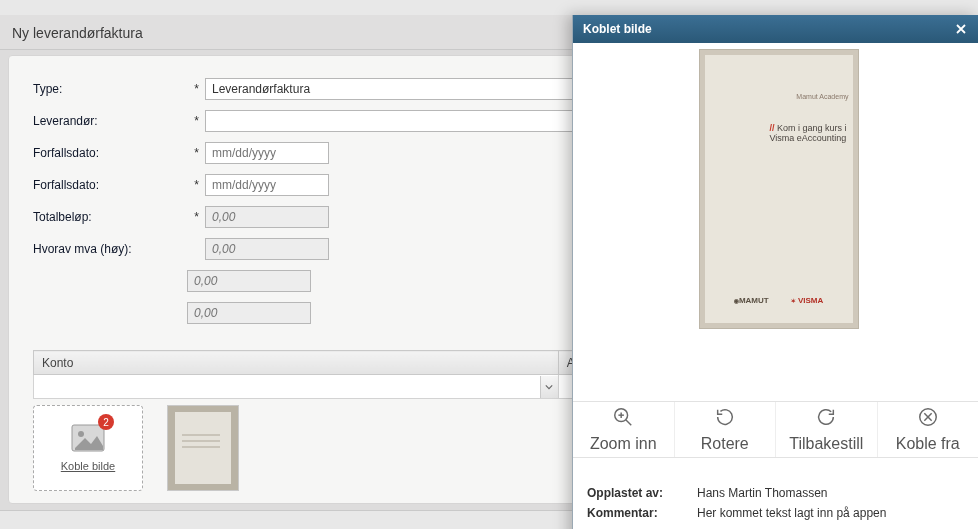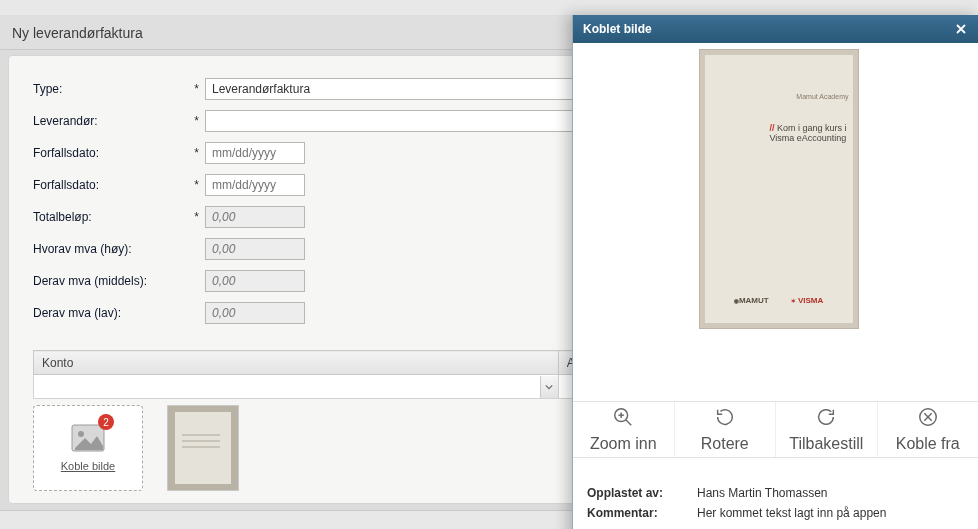--- a/index.html
+++ b/index.html
@@ -7,21 +7,21 @@
   .page { position: relative; width: 978px; height: 529px; background: #dddcdc; }
   .page-title { font-size: 14px; font-weight: normal; color: #3c3c3c; padding: 10px 12px 8px; background: #e0dfdf; border-bottom: 1px solid #c9c9c9; margin-top: 15px; }
   .main-panel { position: absolute; left: 8px; top: 40px; right: 8px; bottom: 40px; background: #f6f6f5; border: 1px solid #d6d5d5; border-radius: 4px; padding: 22px 24px 16px; }
   .form-grid { display: grid; grid-template-columns: 150px 14px 260px 100px 140px 1fr; row-gap: 10px; column-gap: 4px; align-items: center; font-size: 12px; color: #333; }
   .lbl { color: #0f172a; }
   .req { color: #333; text-align: right; padding-right: 2px; }
   input.text-input, select.select-input {
     height: 22px; border: 1px solid #b7b7b7; background: #fff; font-size: 12px; padding: 2px 6px; color: #333; width: 100%;
   }
   input.text-input.readonly { background: #ededed; color: #777; font-style: italic; }
-  input.text-input.small { width: 100px; }
+  input.text-input.small { width: 124px; }
   .numcell { width: 124px; }
   .form-row2 { font-size: 12px; color: #333; }
   .table-wrap { margin-top: 26px; }
   table.grid { width: 100%; border-collapse: collapse; font-size: 12px; }
   table.grid th { text-align: left; font-weight: normal; color: #444; background: linear-gradient(#f3f3f3,#e3e3e3); border: 1px solid #c9c9c9; padding: 4px 8px; height: 24px; }
   table.grid td { border: 1px solid #d3d3d3; padding: 0; background: #fff; height: 24px; }
   .cell-select { display: flex; align-items: center; }
   .cell-select .sel { flex: 1; height: 22px; border: none; background: transparent; font-size: 12px; padding: 0 6px; }
   .dd-btn { width: 18px; height: 22px; border-left: 1px solid #c9c9c9; background: linear-gradient(#f6f6f6,#e3e3e3); display: flex; align-items: center; justify-content: center; cursor: pointer; }
   .dd-btn svg { width: 8px; height: 8px; }
@@ -102,21 +102,20 @@
         <div></div>
         <div></div>
 
       <div class="lbl">Hvorav mva (høy):</div>
       <div class="req"></div>
       <div class="numcell"><input class="text-input small readonly" placeholder="0,00" style=""></div>
       <div></div>
         <div></div>
         <div></div>
 
-      <div class="lbl">Derav mva (middels):</div>
       <div class="req"></div>
       <div class="numcell"><input class="text-input small readonly" placeholder="0,00" style=""></div>
       <div></div>
         <div></div>
         <div></div>
 
       <div class="lbl">Derav mva (lav):</div>
       <div class="req"></div>
       <div class="numcell"><input class="text-input small readonly" placeholder="0,00" style=""></div>
       <div></div>

